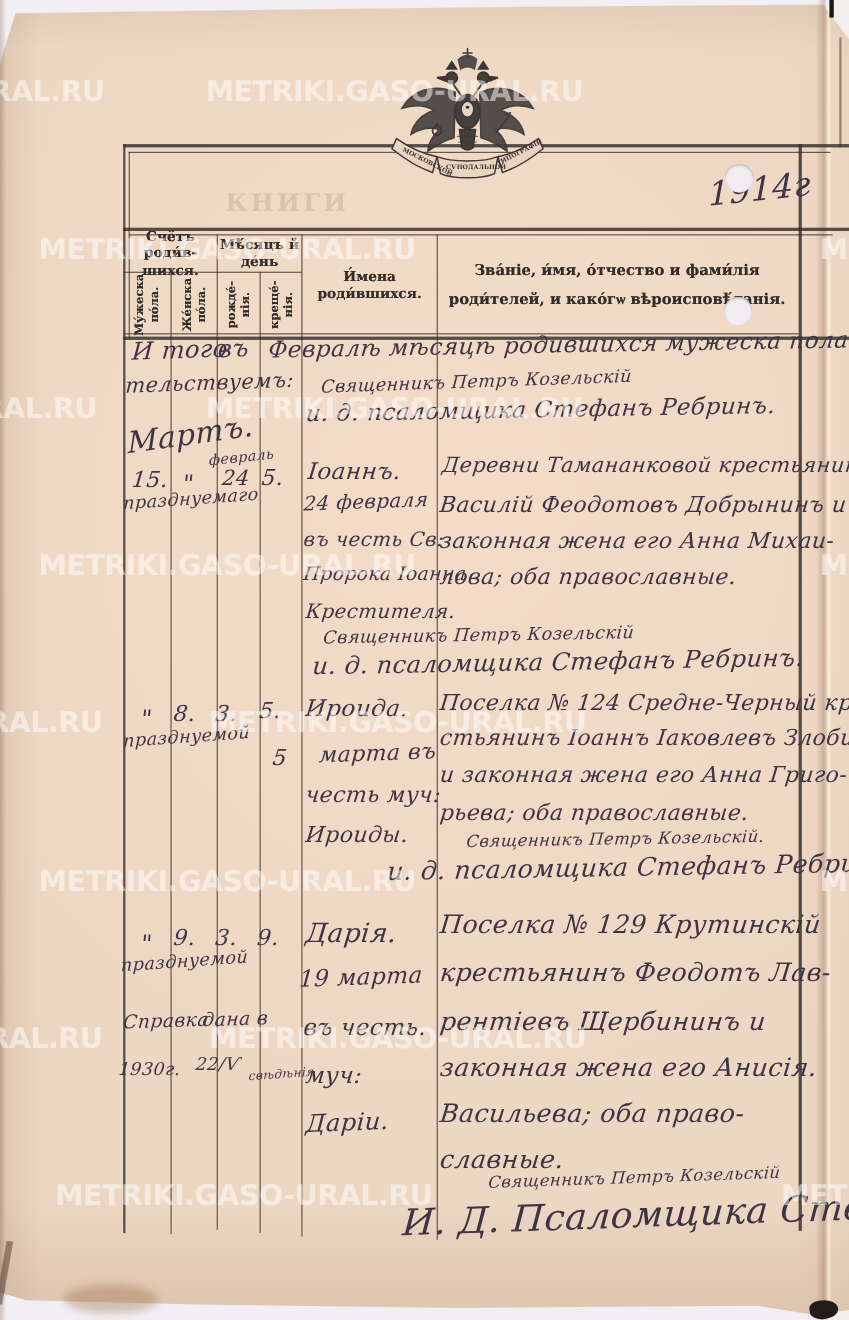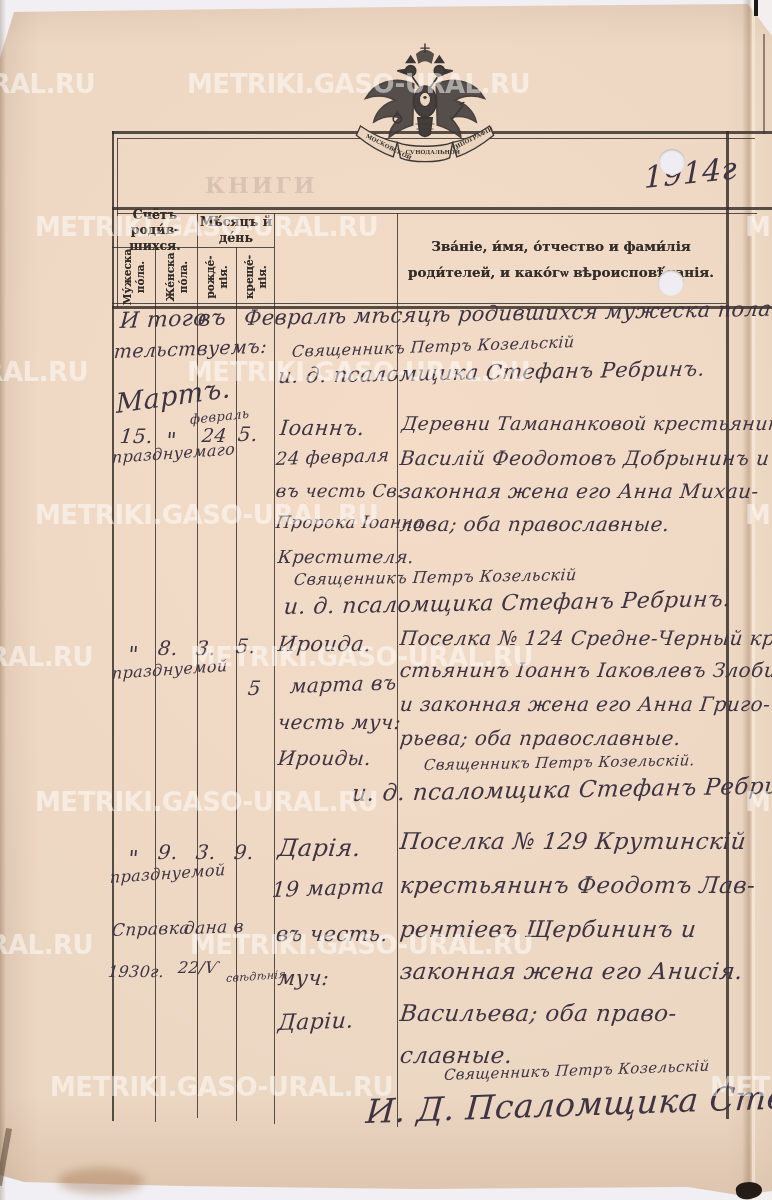--- a/index.html
+++ b/index.html
@@ -131,20 +131,21 @@
   </div>
   <div class="prt rotbox" style="left:156px;top:248px;width:41px;height:57px;">
     <span class="rotin">Же́нска по́ла.</span>
   </div>
   <div class="prt rotbox" style="left:198px;top:248px;width:38px;height:57px;">
     <span class="rotin">рожде́- нія.</span>
   </div>
   <div class="prt rotbox" style="left:237px;top:248px;width:37px;height:57px;">
     <span class="rotin">креще́- нія.</span>
   </div>
+  <div class="prt hdrcell" style="left:275px;top:213px;width:122px;height:92px;font-size:12.5px;">И́мена роди́вшихся.</div>
   <div class="prt hdrcell" style="left:400px;top:215px;width:322px;height:88px;font-size:13.5px;line-height:1.95;">Зва́ніе, и́мя, о́тчество и фами́лія роди́телей, и како́гѡ вѣроисповѣ́данія.</div>
 
   <div id="hw-layer" style="position:absolute;inset:0;z-index:10;">
       <div class="hw" style="left: 644px; top: 160px; font-size: 30px; transform: rotate(-6deg) skewX(-6deg);">1914г</div>
       <div class="hw" style="left: 120px; top: 308px; font-size: 22px; transform: rotate(-2deg) skewX(-6deg);">И того</div>
       <div class="hw" style="left: 198px; top: 306px; font-size: 22px; transform: rotate(-3deg) skewX(-6deg);">въ</div>
       <div class="hw" style="left: 244px; top: 306px; font-size: 21px; transform: rotate(-1deg) skewX(-6deg);">Февралѣ мѣсяцѣ родившихся мужеска пола пять</div>
       <div class="hw" style="left: 114px; top: 340px; font-size: 19px; transform: rotate(-2deg) skewX(-6deg);">тельствуемъ:</div>
       <div class="hw" style="left: 292px; top: 342px; font-size: 16px; transform: rotate(-2deg) skewX(-6deg);">Священникъ Петръ Козельскій</div>
       <div class="hw" style="left: 278px; top: 364px; font-size: 21px; transform: rotate(-1deg) skewX(-6deg);">и. д. псаломщика Стефанъ Ребринъ.</div>

